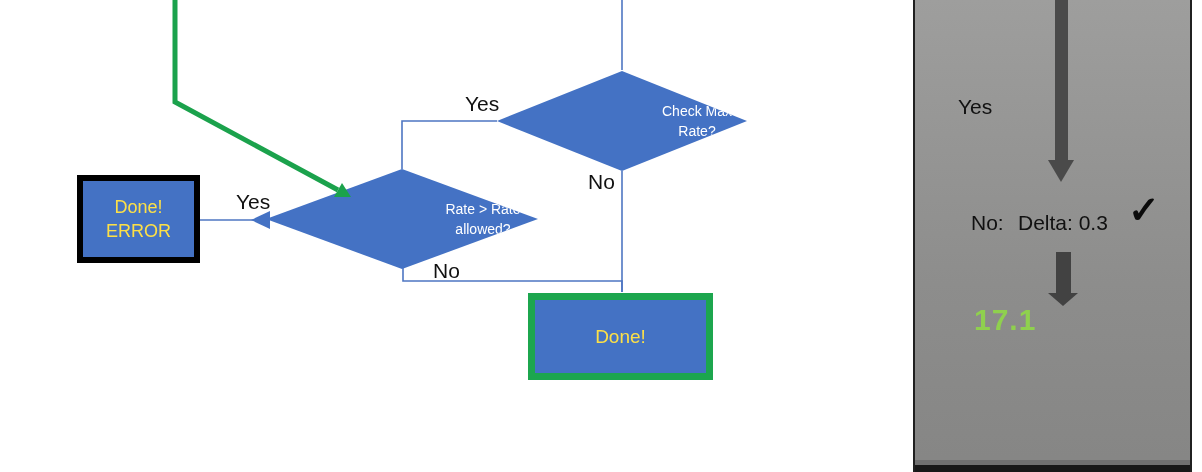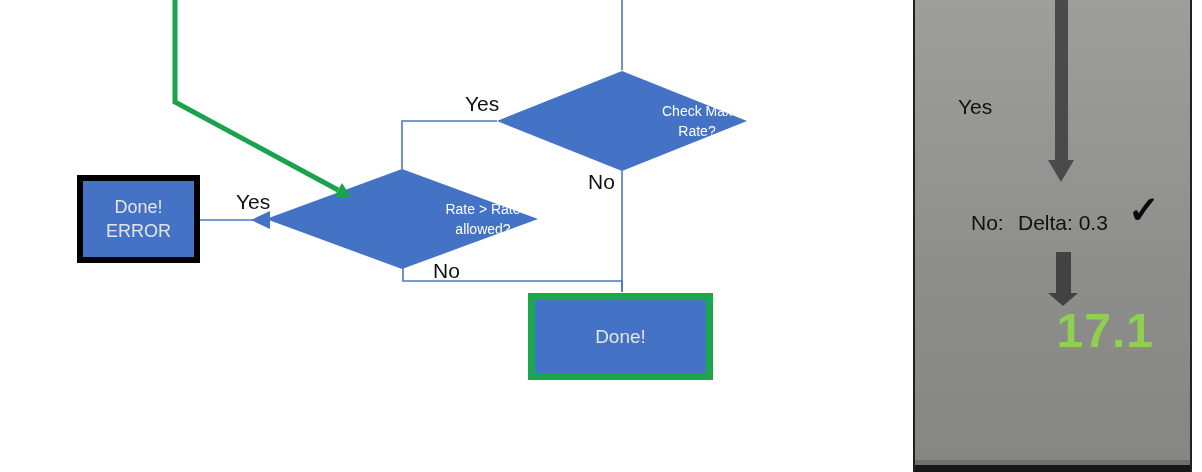--- a/index.html
+++ b/index.html
@@ -16,21 +16,21 @@
     display:flex;align-items:center;justify-content:flex-end;
     color:#fff;font-size:14px;text-align:center;line-height:1.45;
   }
   #decision1{left:497px;top:71px;width:250px;height:100px;}
   #decision1 .dtext{width:100px;}
   #decision2{left:266px;top:169px;width:272px;height:100px;}
   #decision2 .dtext{width:110px;}
   
   .termbox{
     position:absolute;z-index:2;background:#4472C4;box-sizing:border-box;
-    display:flex;align-items:center;justify-content:center;color:#e5e5e5;
+    display:flex;align-items:center;justify-content:center;color:#fde047;
     text-align:center;white-space:pre-line;
   }
   #done-error{left:77px;top:175px;width:123px;height:88px;border:6px solid #000;font-size:18px;line-height:1.35;}
   #done{left:528px;top:293px;width:185px;height:87px;border:7px solid #1CA64E;font-size:19px;}
   
   .edge-label{position:absolute;z-index:4;color:#111;font-size:21px;}
   #lbl-yes1{left:465px;top:92px;}
   #lbl-no1{left:588px;top:170px;}
   #lbl-yes2{left:236px;top:190px;}
   #lbl-no2{left:433px;top:259px;}
@@ -39,22 +39,22 @@
     position:absolute;left:913px;top:0;width:279px;height:472px;z-index:2;
     box-sizing:border-box;border-left:2px solid #202020;border-right:2px solid #202020;
     background:linear-gradient(180deg,#9e9e9d 0%,#8d8d8c 60%,#868685 97%);
   }
   .panel-text{position:absolute;color:#111;font-size:21px;}
   #panel-yes{left:43px;top:95px;}
   #panel-no{left:56px;top:211px;}
   #panel-delta{left:103px;top:211px;}
   #panel-check{left:213px;top:188px;font-size:38px;font-weight:bold;color:#0b0b0b;}
   #panel-result{
-    position:absolute;left:59px;top:303px;width:180px;text-align:right;
-    font-size:48px;font-weight:bold;color:#8FD04E;letter-spacing:1px;
+    position:absolute;left:59px;top:303px;width:180px;text-align:left;
+    font-size:30px;font-weight:bold;color:#8FD04E;letter-spacing:1px;
   }
   .v-arrow{position:absolute;display:flex;flex-direction:column;align-items:center;}
   .v-arrow .shaft{background:#4a4a4a;}
   .v-arrow .head{width:0;height:0;}
   #panel-arrow1{left:133px;top:0;}
   #panel-arrow1 .shaft{width:13px;height:160px;}
   #panel-arrow1 .head{border-left:13px solid transparent;border-right:13px solid transparent;border-top:22px solid #4a4a4a;}
   #panel-arrow2{left:133px;top:252px;}
   #panel-arrow2 .shaft{width:15px;height:41px;background:#424242;}
   #panel-arrow2 .head{border-left:15px solid transparent;border-right:15px solid transparent;border-top:13px solid #424242;}

